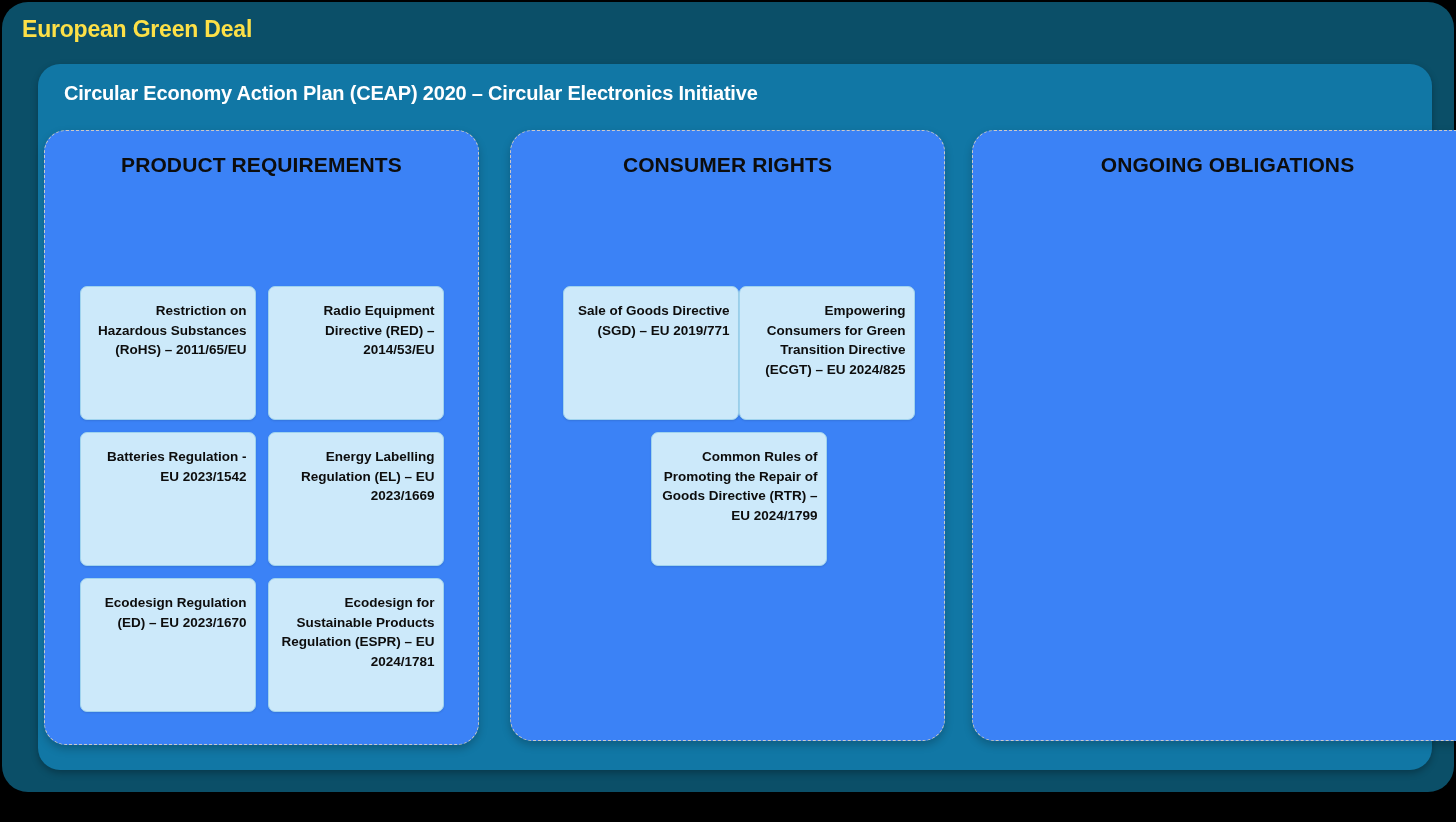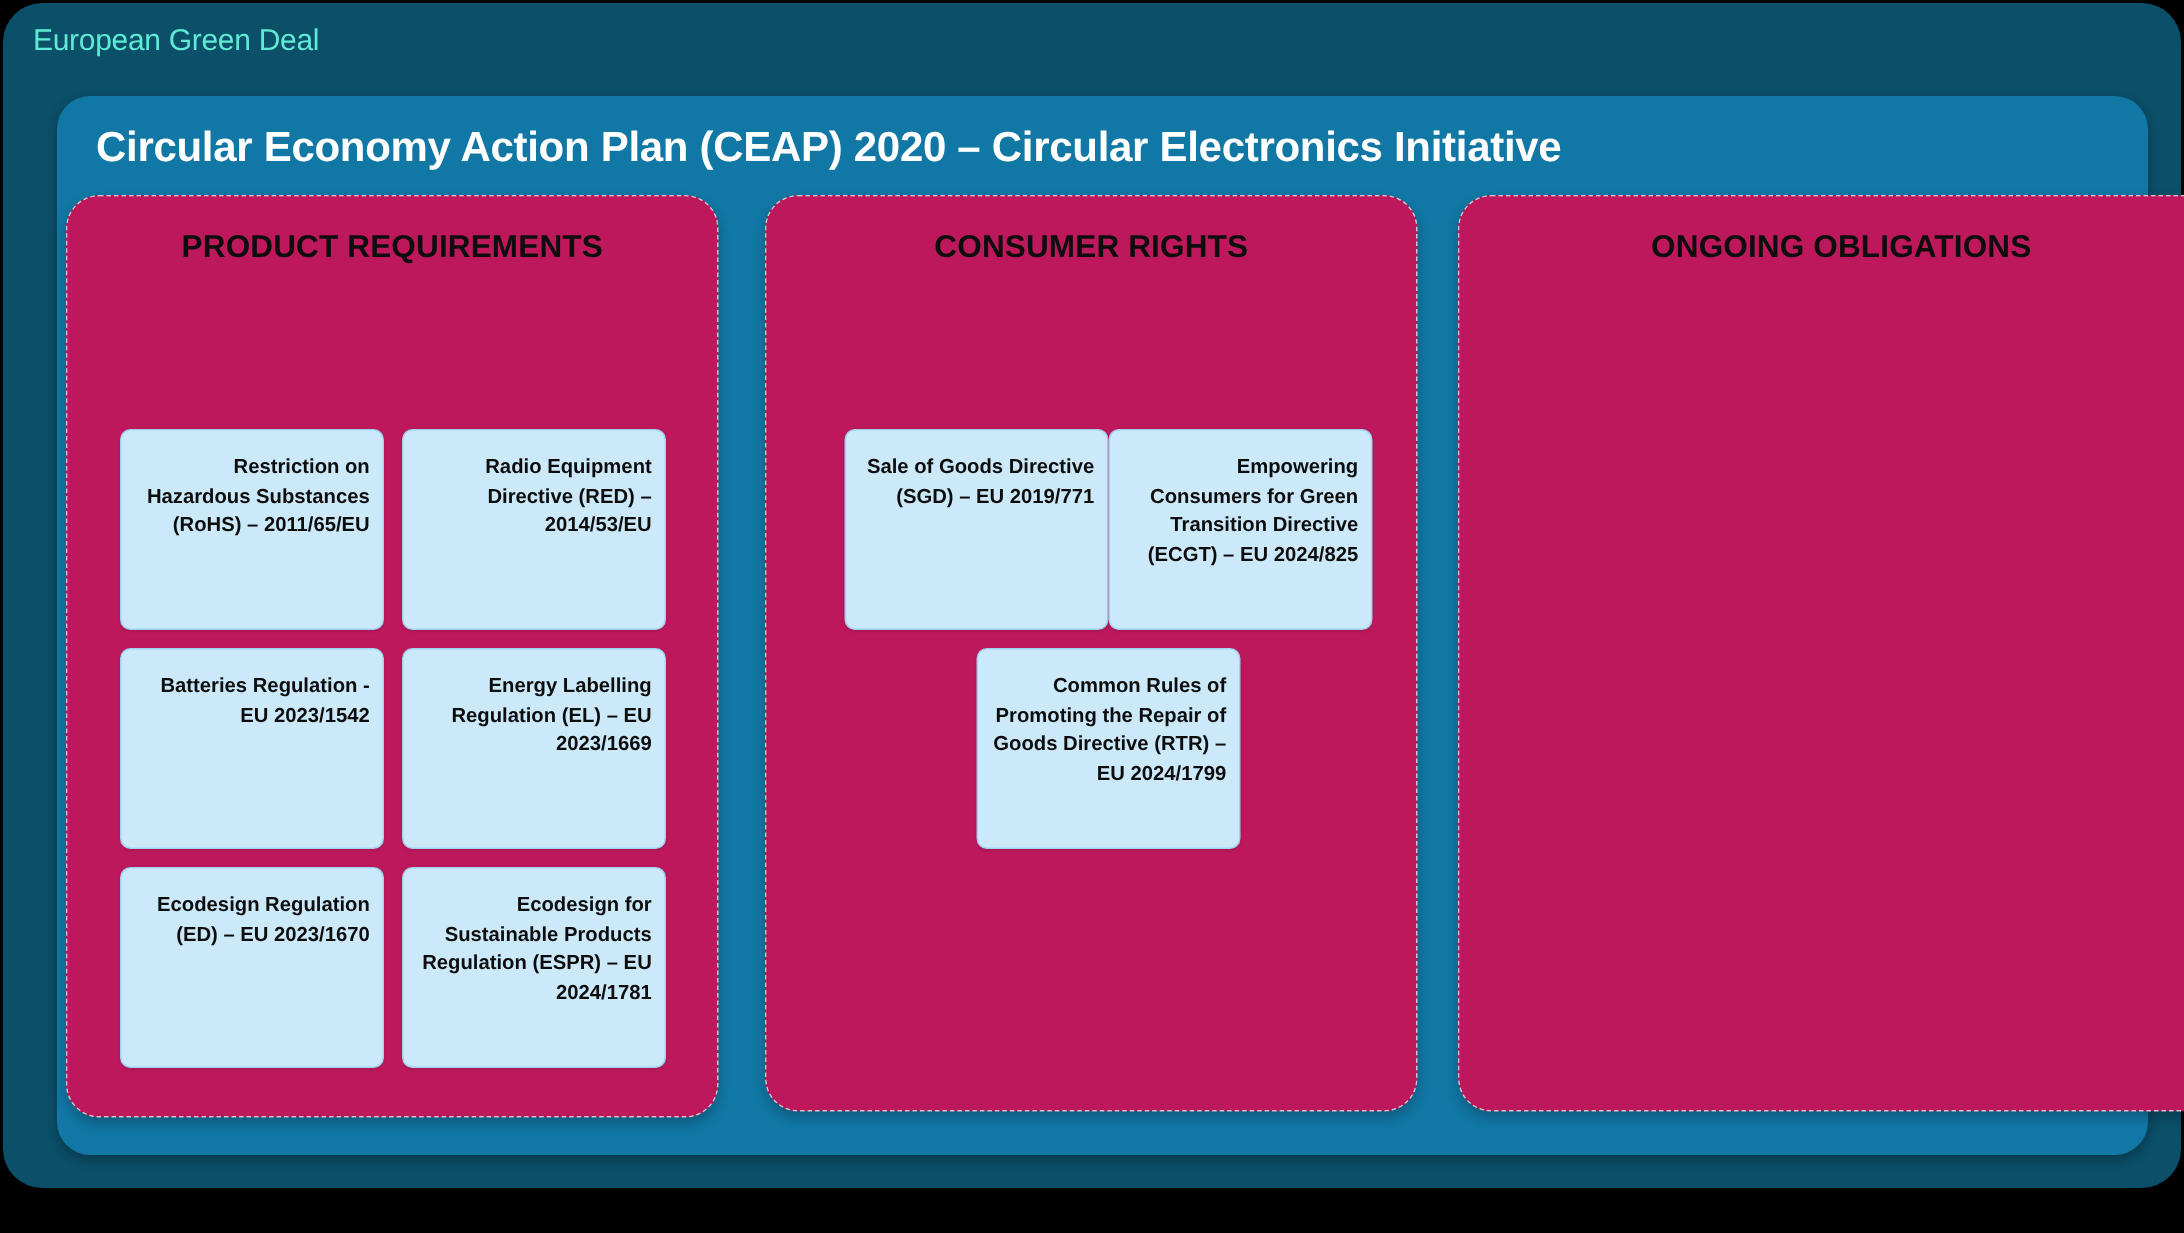--- a/index.html
+++ b/index.html
@@ -23,23 +23,23 @@
     height: 790px;
     background: #0b4f68;
     border-radius: 26px;
     box-sizing: border-box;
   }
 
   .deal-title {
     position: absolute;
     left: 20px;
     top: 14px;
-    font-size: 20px;
-    font-weight: normal;
-    color: #5eead4;
+    font-size: 23px;
+    font-weight: bold;
+    color: #fde047;
     letter-spacing: -0.2px;
     white-space: nowrap;
   }
 
   
   .inner-panel {
     position: absolute;
     left: 36px;
     top: 62px;
     width: 1394px;
@@ -47,40 +47,40 @@
     background: #1177a5;
     border-radius: 22px;
     box-sizing: border-box;
     box-shadow: 0 3px 7px rgba(0,0,0,0.28);
   }
 
   .ceap-title {
     position: absolute;
     left: 26px;
     top: 18px;
-    font-size: 28px;
+    font-size: 20px;
     font-weight: bold;
     color: #ffffff;
     letter-spacing: -0.2px;
     white-space: nowrap;
   }
 
   
   .columns {
     position: absolute;
     left: 0;
     top: 66px;
     width: 1394px;
     height: 622px;
   }
 
   .column-card {
     position: absolute;
     top: 0;
-    background: #be185d;
+    background: #3b82f6;
     border: 1px dashed #c9c9c9;
     border-radius: 22px;
     box-sizing: border-box;
     box-shadow: 0 4px 8px rgba(0,0,0,0.22);
   }
   .column-card.col-1 { left: 6px;   width: 435px; height: 615px; }
   .column-card.col-2 { left: 472px; width: 435px; height: 611px; }
   .column-card.col-3 { left: 934px; width: 511px; height: 611px; }
 
   .column-heading {

